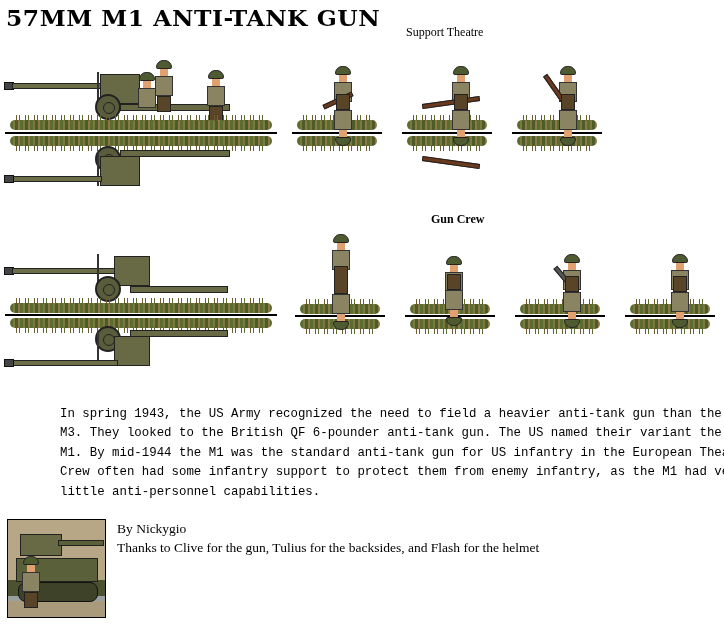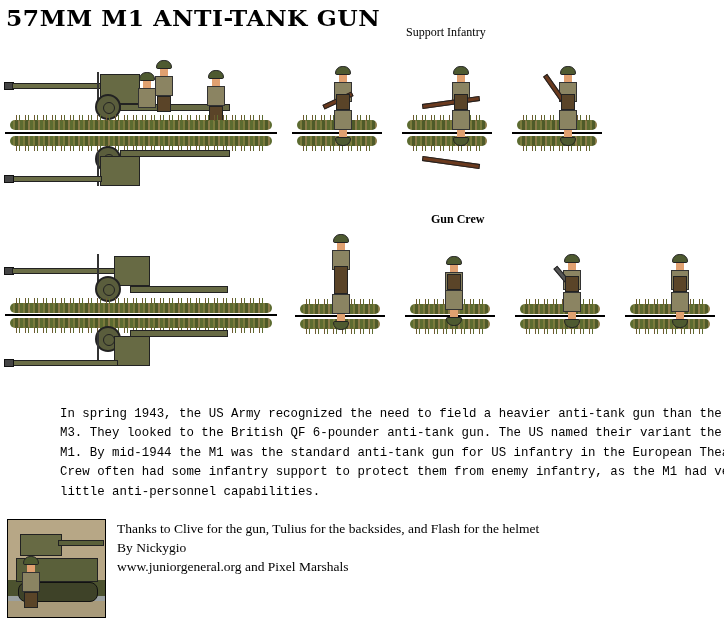--- a/index.html
+++ b/index.html
@@ -34,21 +34,21 @@
   .thumb .tank-gun { position:absolute; left:50px; top:20px; width:44px; height:4px; background:#5a603a; border:1px solid #222; }
   .thumb .tread { position:absolute; left:10px; top:62px; width:78px; height:18px; background:#3e4228; border:1px solid #111; border-radius:8px; }
   .thumb .man { position:absolute; left:12px; top:36px; width:20px; height:58px; }
   .credits { position:absolute; left:117px; top:519px; font-family:"Liberation Serif", serif; font-size:13.5px; line-height:19px; }
 </style>
 </head>
 <body>
 
 <div class="title">57MM M1 ANTI-TANK GUN</div>
 
-<div class="label" style="left:406px; top:25px;">Support Infantry</div>
+<div class="label" style="left:406px; top:25px;">Support Theatre</div>
 
 <div class="sprite-cell" style="left:0; top:60px; width:280px; height:140px;">
   <div class="gun-muzzle" style="left:4px; top:22px;"></div>
   <div class="gun-barrel" style="left:12px; top:23px; width:88px;"></div>
   <div class="gun-shield" style="left:97px; top:12px; height:34px;"></div>
   <div class="gun-body" style="left:100px; top:14px; width:38px; height:28px;"></div>
   <div class="gun-trail" style="left:120px; top:44px; width:108px;"></div>
   <div class="wheel" style="left:95px; top:34px;"></div>
   <div class="soldier" style="left:136px; top:12px;">
     <div class="helmet"></div>
@@ -238,16 +238,15 @@
   <div class="tread"></div>
   <div class="soldier man">
       <div class="helmet"></div>
       <div class="face"></div>
       <div class="torso"></div>
       <div class="legs"></div>
     </div>
 </div>
 
 <div class="credits">
+  <div>By Nickygio</div>
   <div>Thanks to Clive for the gun, Tulius for the backsides, and Flash for the helmet</div>
-  <div>By Nickygio</div>
-  <div>www.juniorgeneral.org and Pixel Marshals</div>
 </div>
 
 </body></html>

